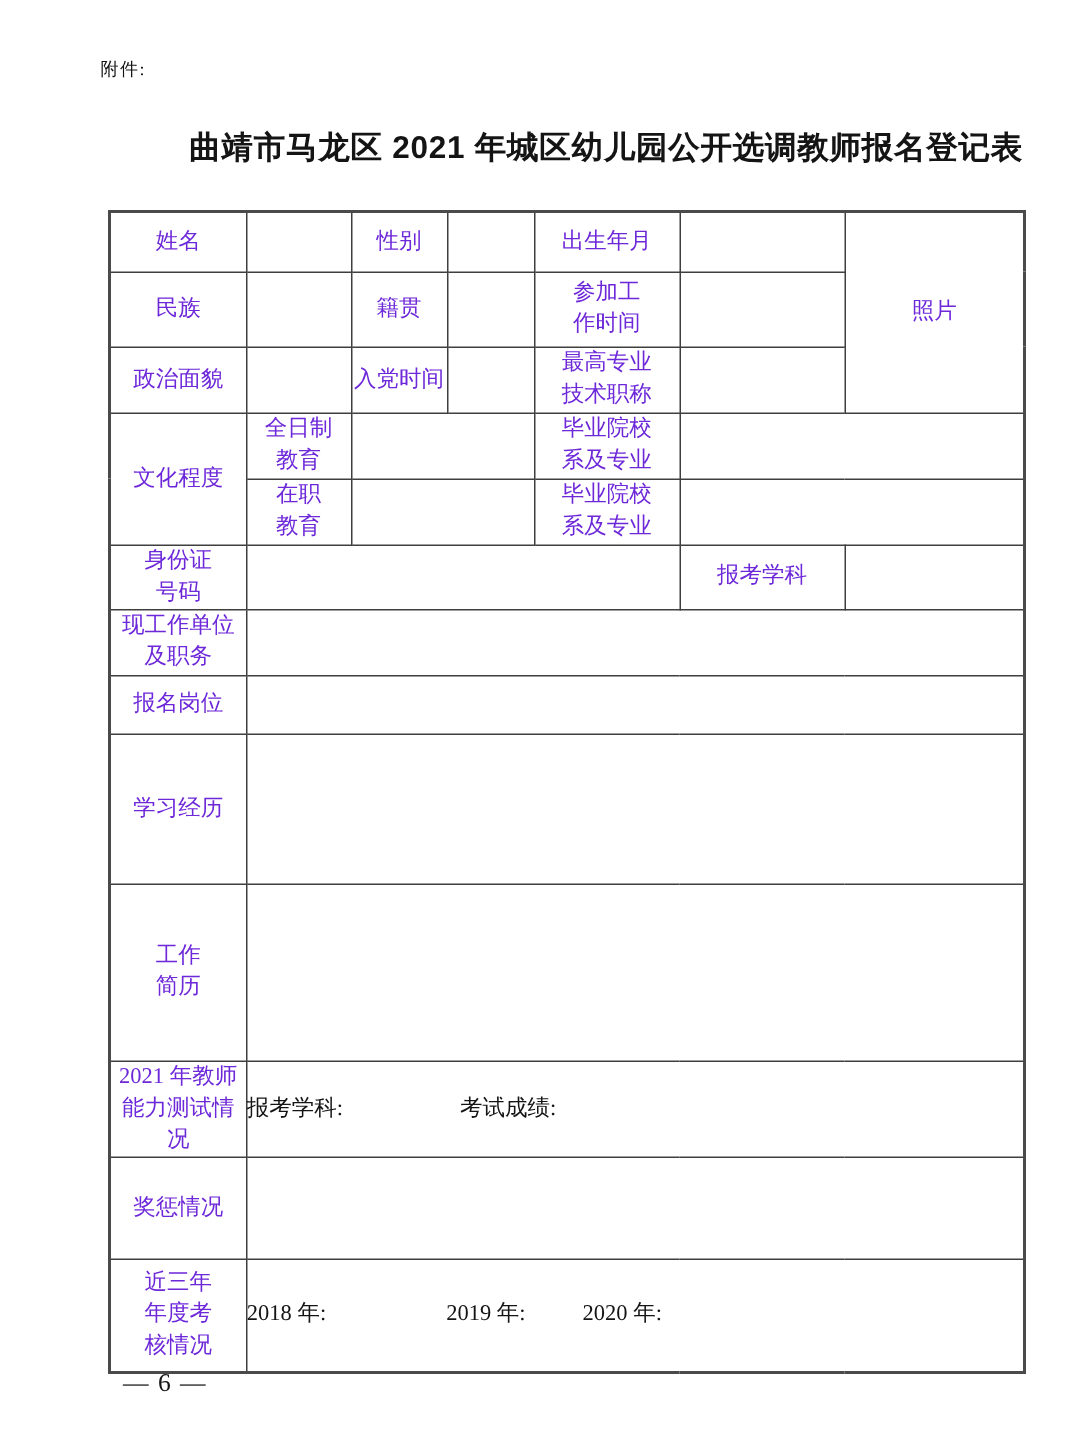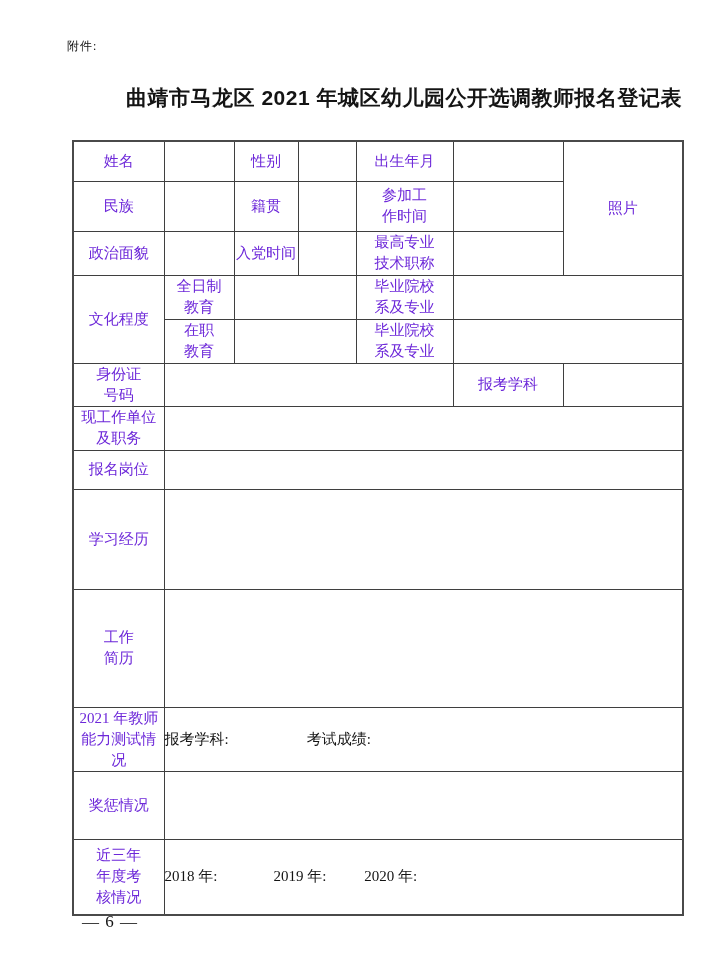--- a/index.html
+++ b/index.html
@@ -43,21 +43,21 @@
     line-height: 1.4;
   }
   td.lbl {
     text-align: center;
     white-space: pre-line;
     color: #6d28d9;
   }
   td.val { background: #ffffff; }
   td.inline-vals { padding-left: 4px; white-space: nowrap; }
   .score-label  { margin-left: 78px; margin-top: 20px; }
-  .y2019-label  { margin-left: 56px; }
+  .y2019-label  { margin-left: 80px; }
   .y2020-label  { margin-left: 38px; }
   td.years-cell { padding-left: 6px; white-space: nowrap; }
   .page-number {
     position: absolute;
     left: 82px; top: 912px;
     font-size: 17px;
     letter-spacing: 1px;
   }
   
   tr.r1  { height: 40px; }

